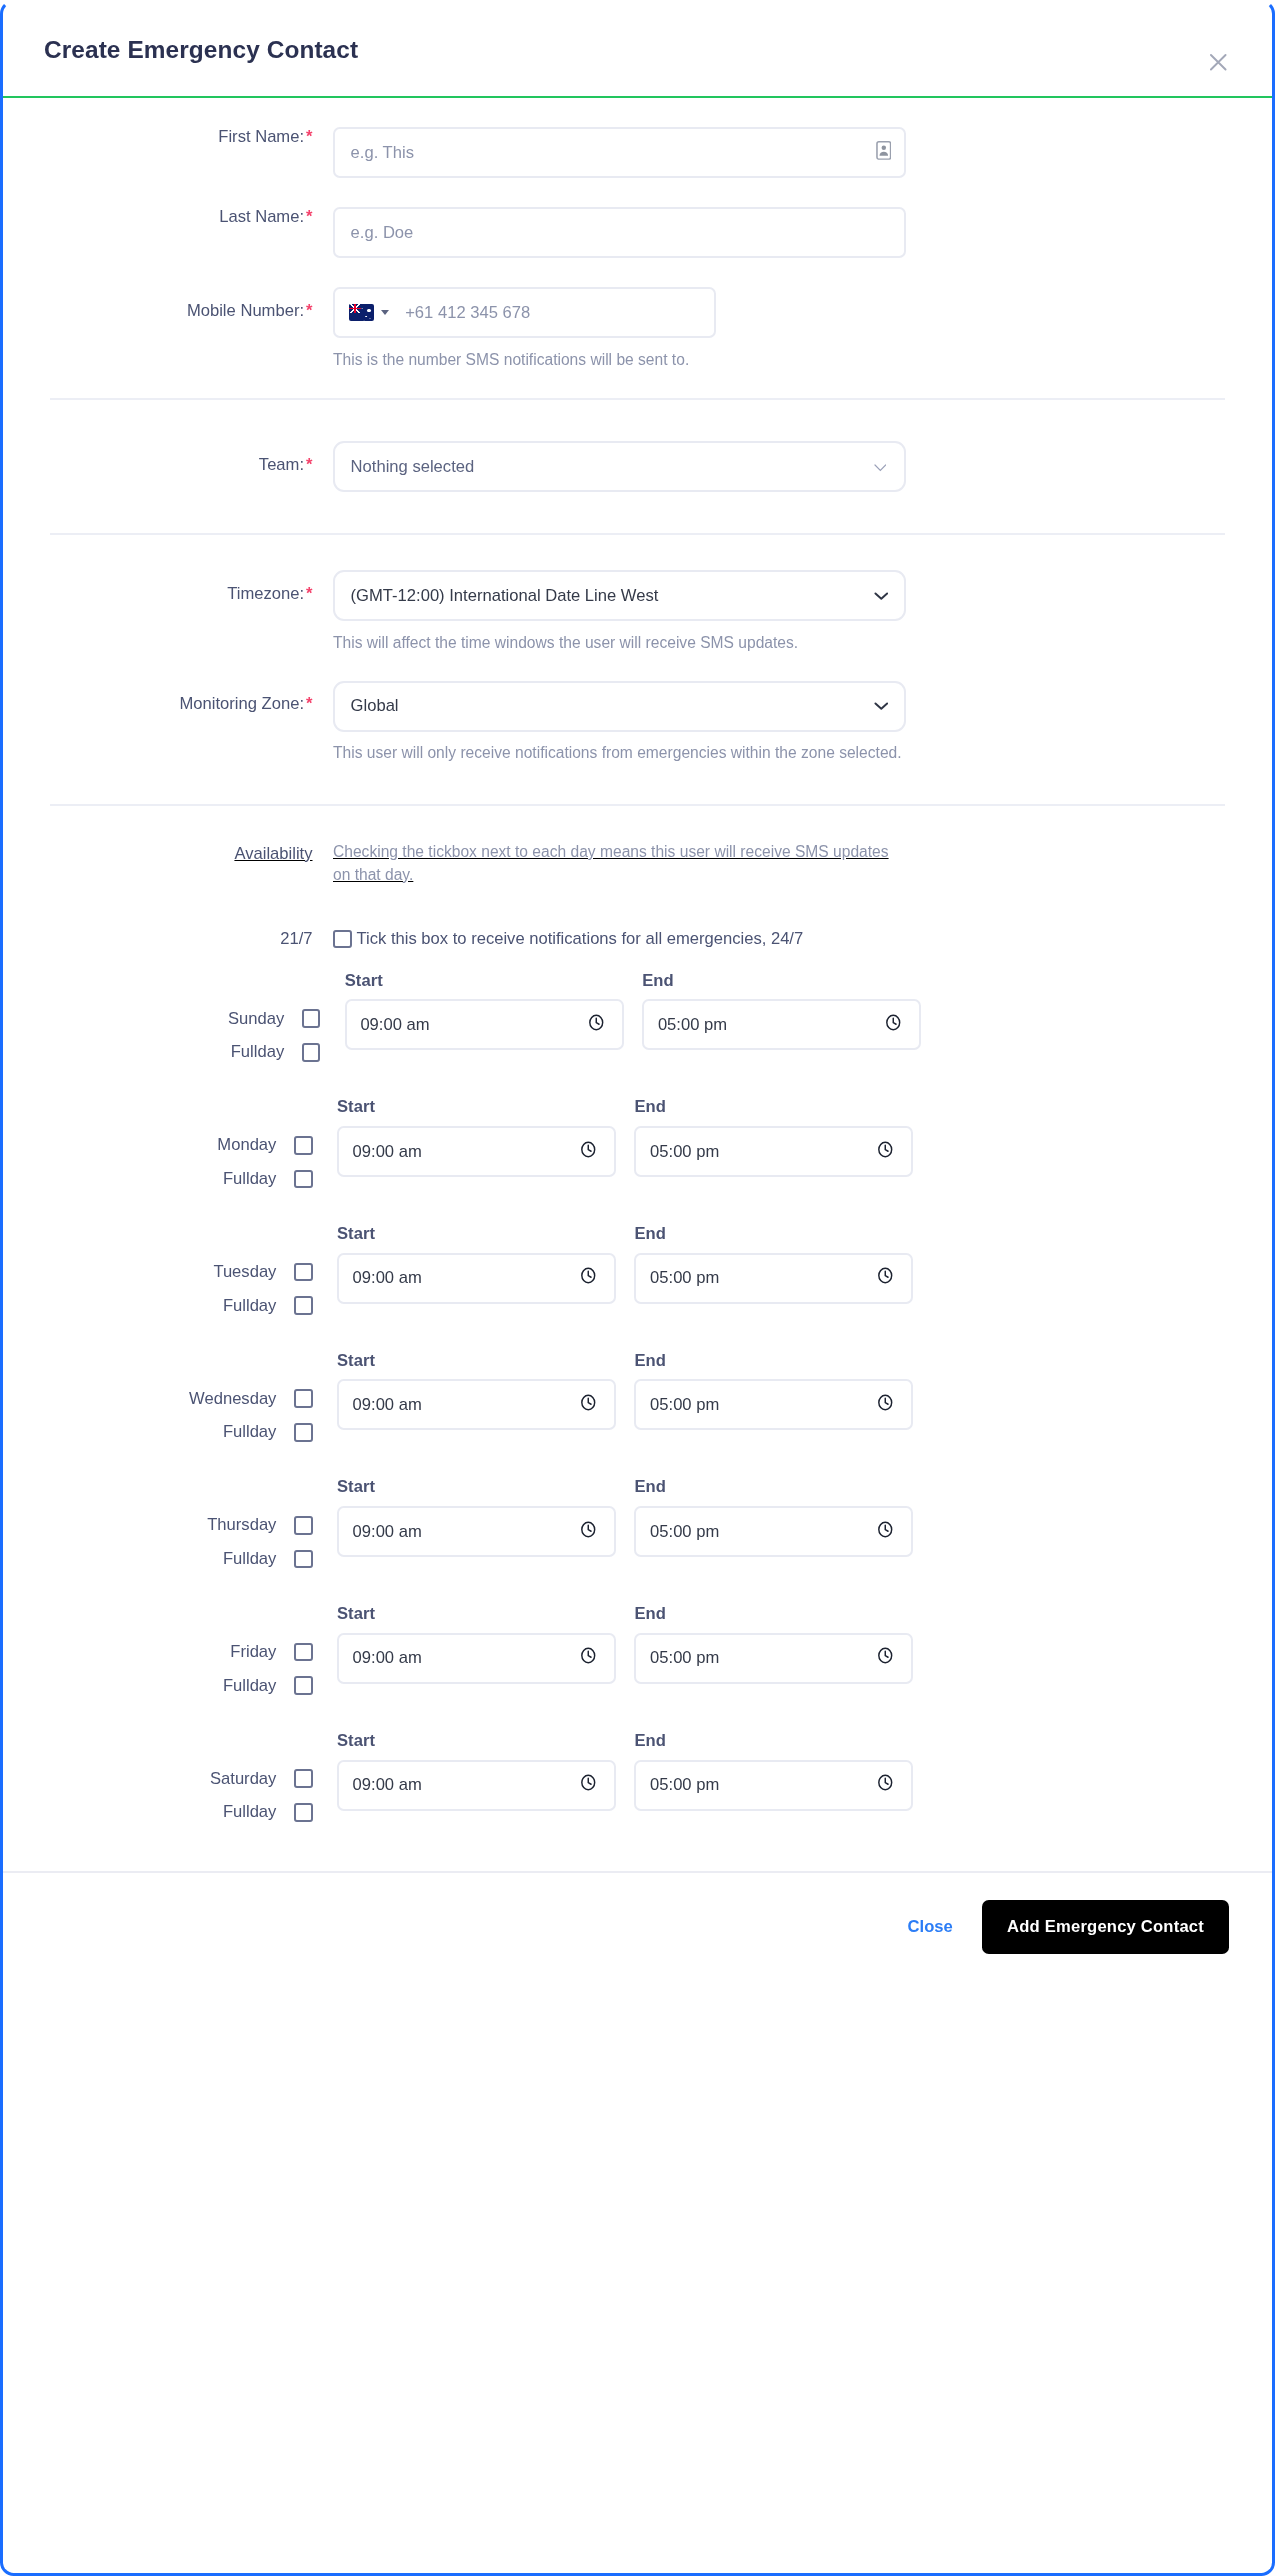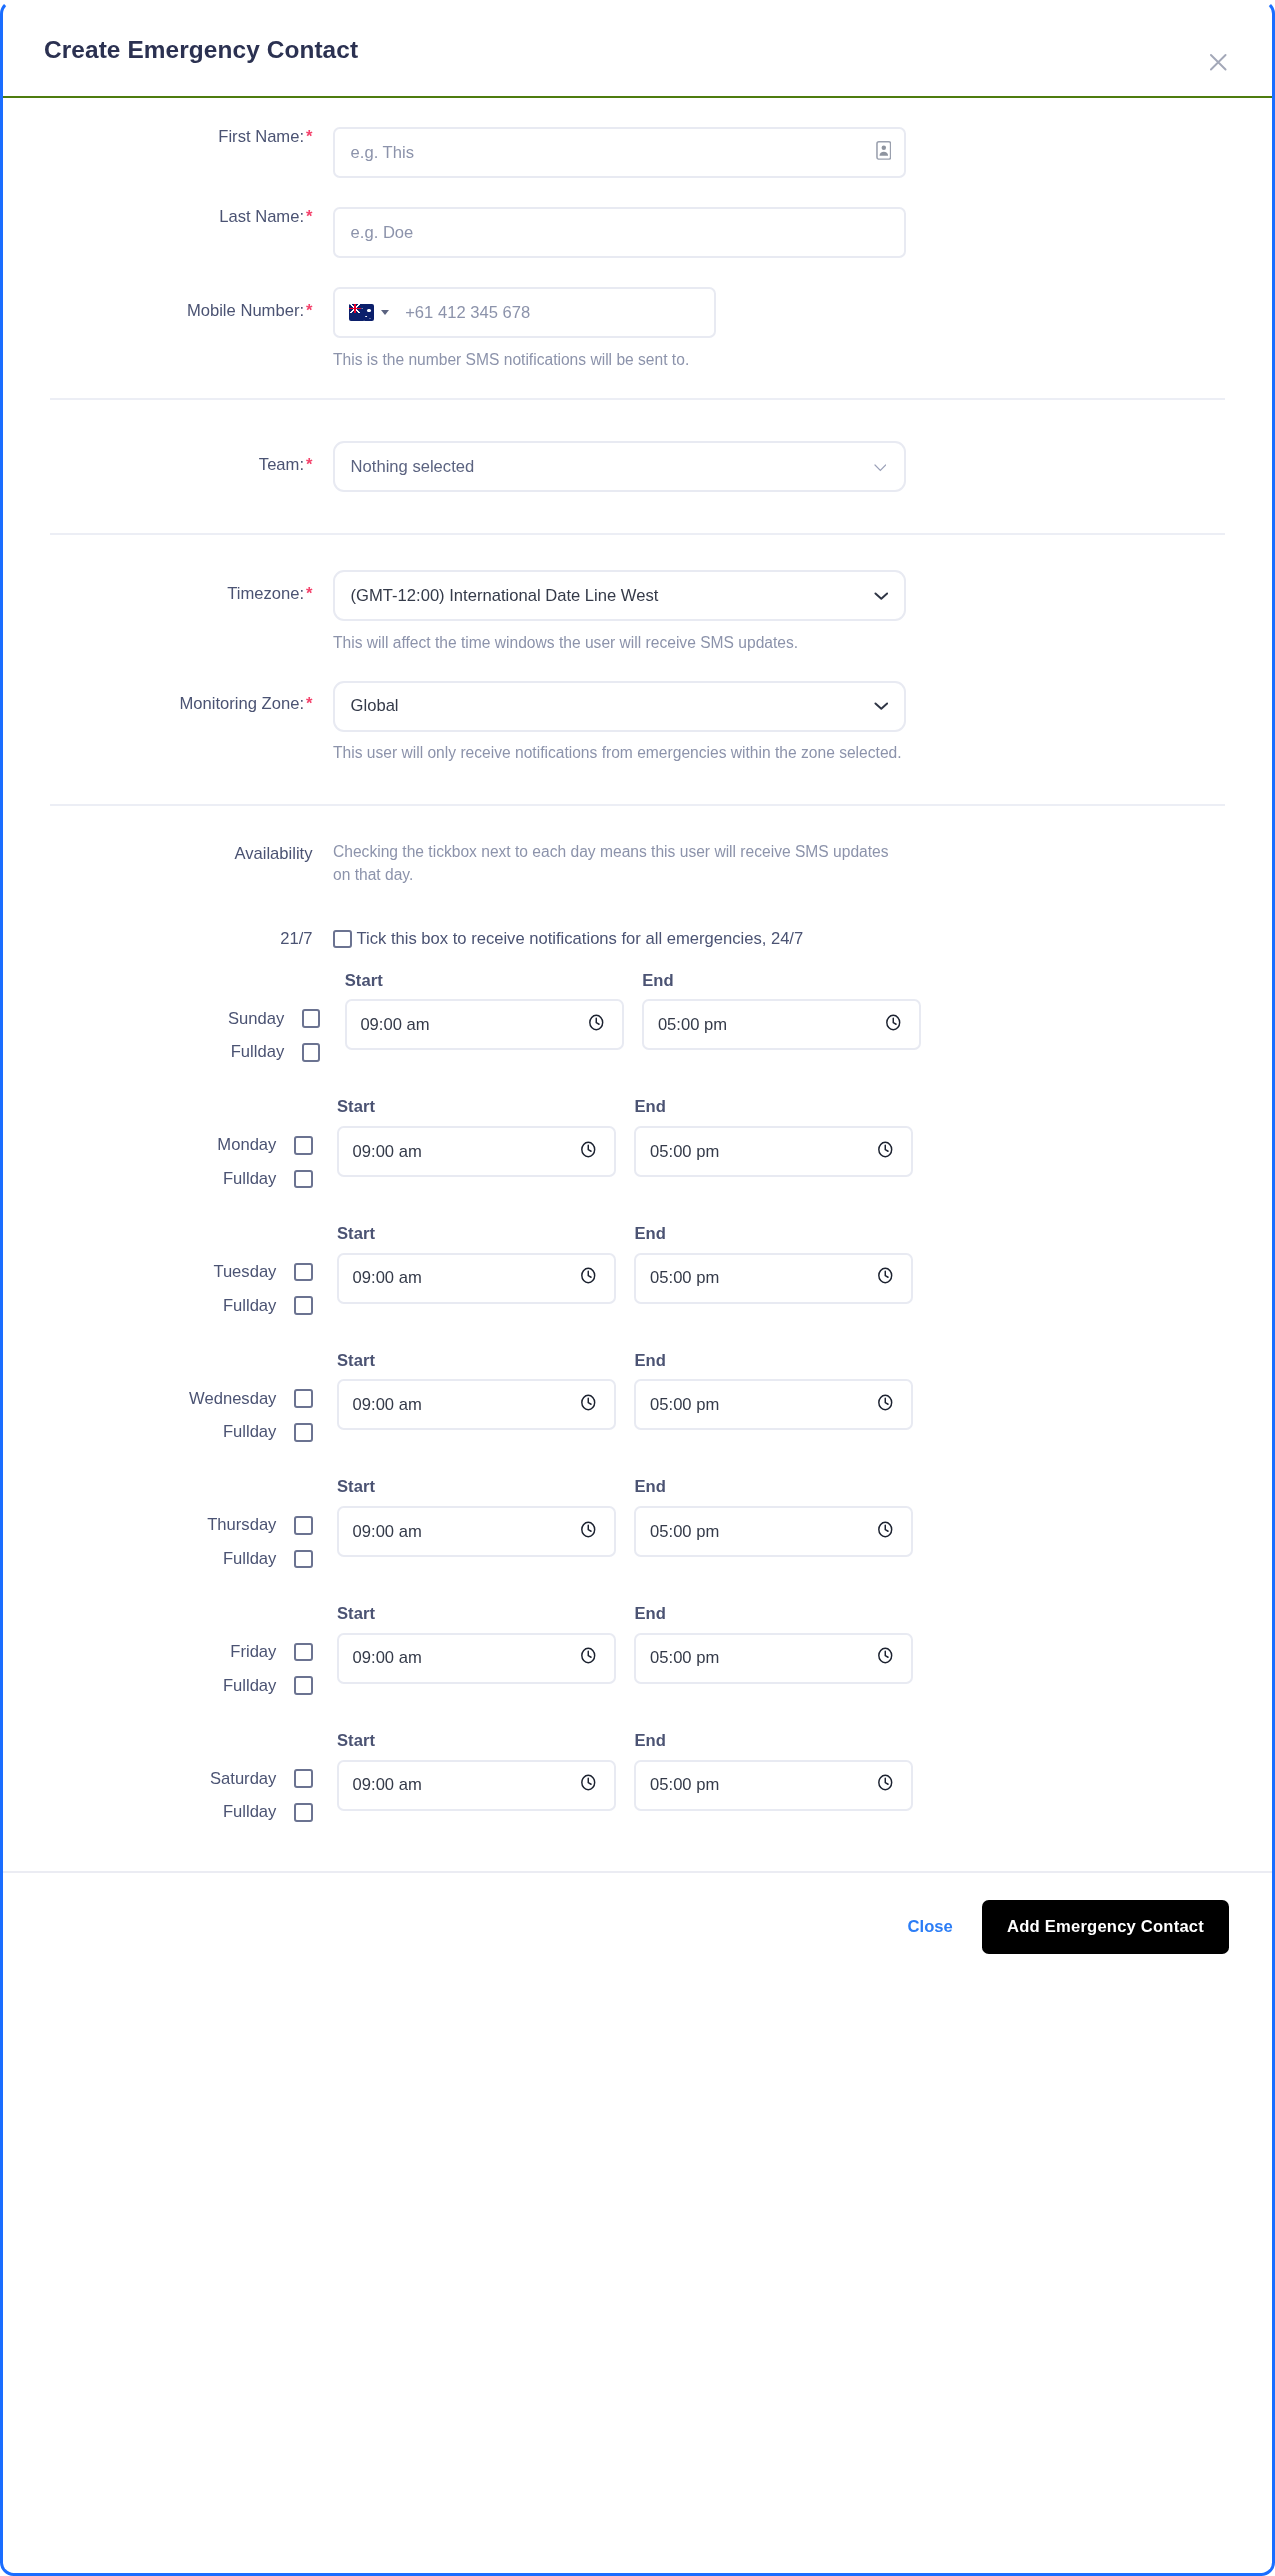--- a/index.html
+++ b/index.html
@@ -18,21 +18,21 @@
     border: 3.9px solid #1a6dff;
     border-top-color: #ffffff;
     border-radius: 13.7px;
     overflow: hidden;
   }
 
   
   .modal-header {
     position: relative;
     height: 95px;
-    border-bottom: 2px solid #4d7c0f;
+    border-bottom: 2px solid #22c55e;
     padding: 0 41px;
     display: flex;
     align-items: center;
   }
   .modal-title {
     font-size: 24.4px;
     font-weight: bold;
     color: #2b3151;
     letter-spacing: 0.1px;
   }
@@ -453,21 +453,21 @@
               </svg>
             </span>
           </div>
           <div class="help">This user will only receive notifications from emergencies within the zone selected.</div>
         </div>
       </div>
     </div>
 
     <div class="divider"></div>
 
-    <div class="section" style="padding-top:35px;">
+    <div class="section" style="padding-top:35px;text-decoration:underline;">
       <div class="frow">
         <div class="avail-label" style="padding-top:2.9px;">Availability</div>
         <div class="fcontrol">
           <div class="avail-desc">Checking the tickbox next to each day means this user will receive SMS updates on that day.</div>
         </div>
       </div>
     </div>
 
     <div class="section" style="padding-top:43px;">
       <div class="t247-row">

